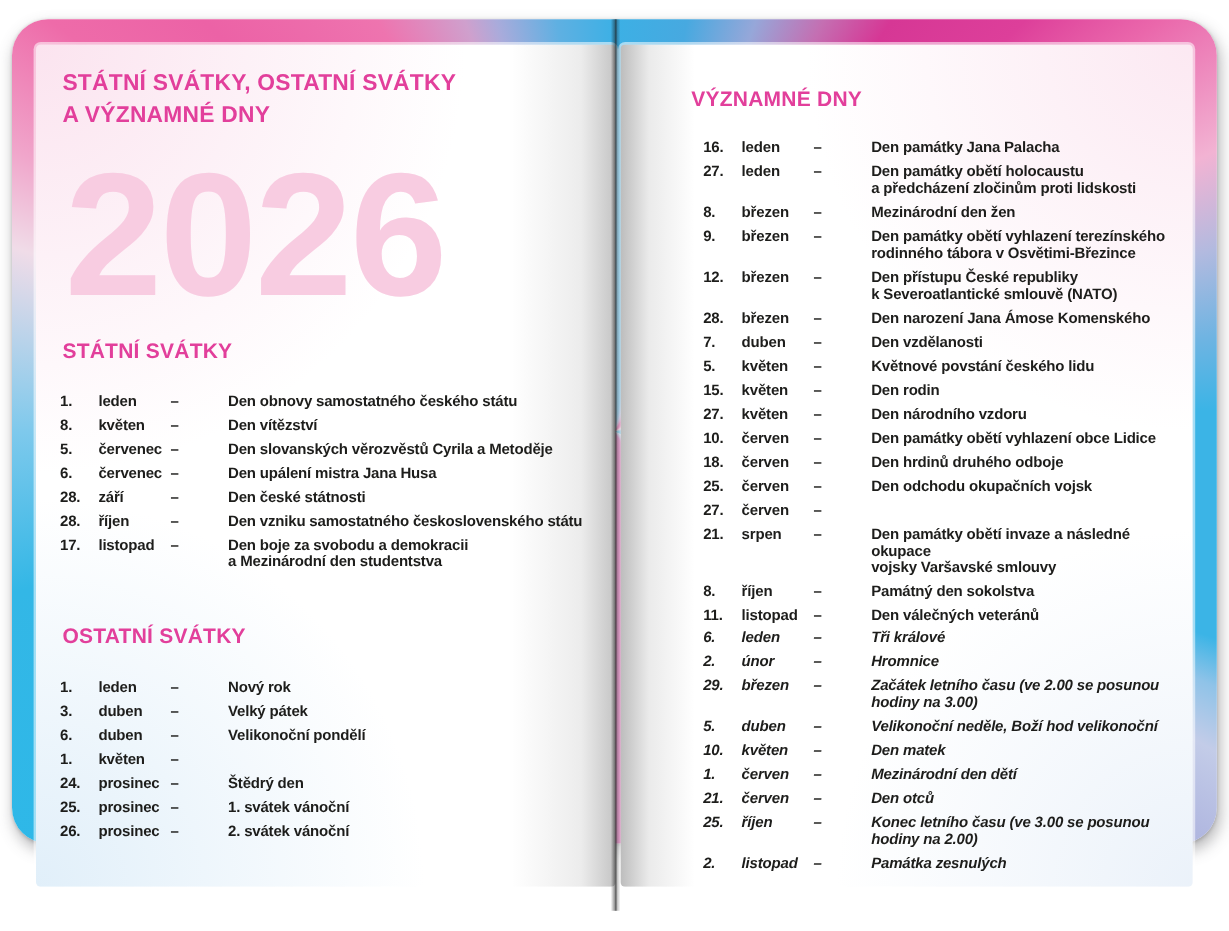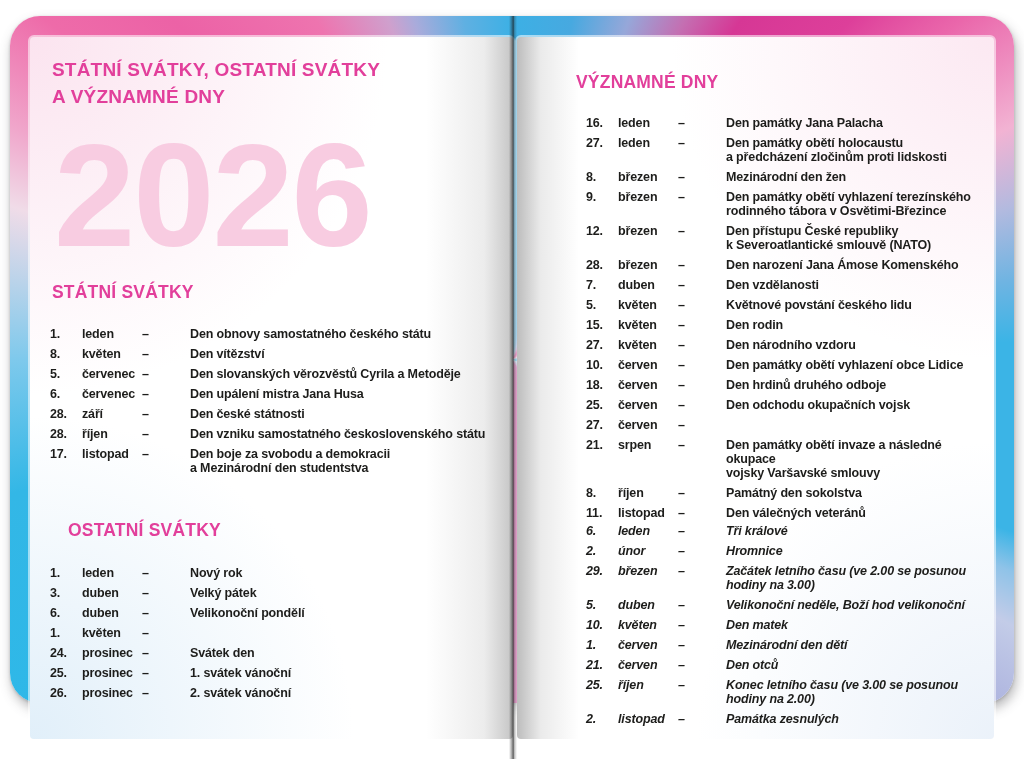--- a/index.html
+++ b/index.html
@@ -93,21 +93,21 @@
         </div>
         <div class="row">
           <span class="day">17.</span>
           <span class="month">listopad</span>
           <span class="dash">–</span>
           <span class="desc">Den boje za svobodu a demokracii
 a Mezinárodní den studentstva</span>
         </div>
       </div>
 
-    <div class="sec-heading" style="left:38px;top:483px;">OSTATNÍ SVÁTKY</div>
+    <div class="sec-heading" style="left:22px;top:483px;">OSTATNÍ SVÁTKY</div>
     <div class="hlist" style="left:20px;top:529px;width:455px;">
         <div class="row">
           <span class="day">1.</span>
           <span class="month">leden</span>
           <span class="dash">–</span>
           <span class="desc">Nový rok</span>
         </div>
         <div class="row">
           <span class="day">3.</span>
           <span class="month">duben</span>
@@ -122,21 +122,21 @@
         </div>
         <div class="row">
           <span class="day">1.</span>
           <span class="month">květen</span>
           <span class="dash">–</span>
         </div>
         <div class="row">
           <span class="day">24.</span>
           <span class="month">prosinec</span>
           <span class="dash">–</span>
-          <span class="desc">Svátek den</span>
+          <span class="desc">Štědrý den</span>
         </div>
         <div class="row">
           <span class="day">25.</span>
           <span class="month">prosinec</span>
           <span class="dash">–</span>
           <span class="desc">1. svátek vánoční</span>
         </div>
         <div class="row">
           <span class="day">26.</span>
           <span class="month">prosinec</span>

